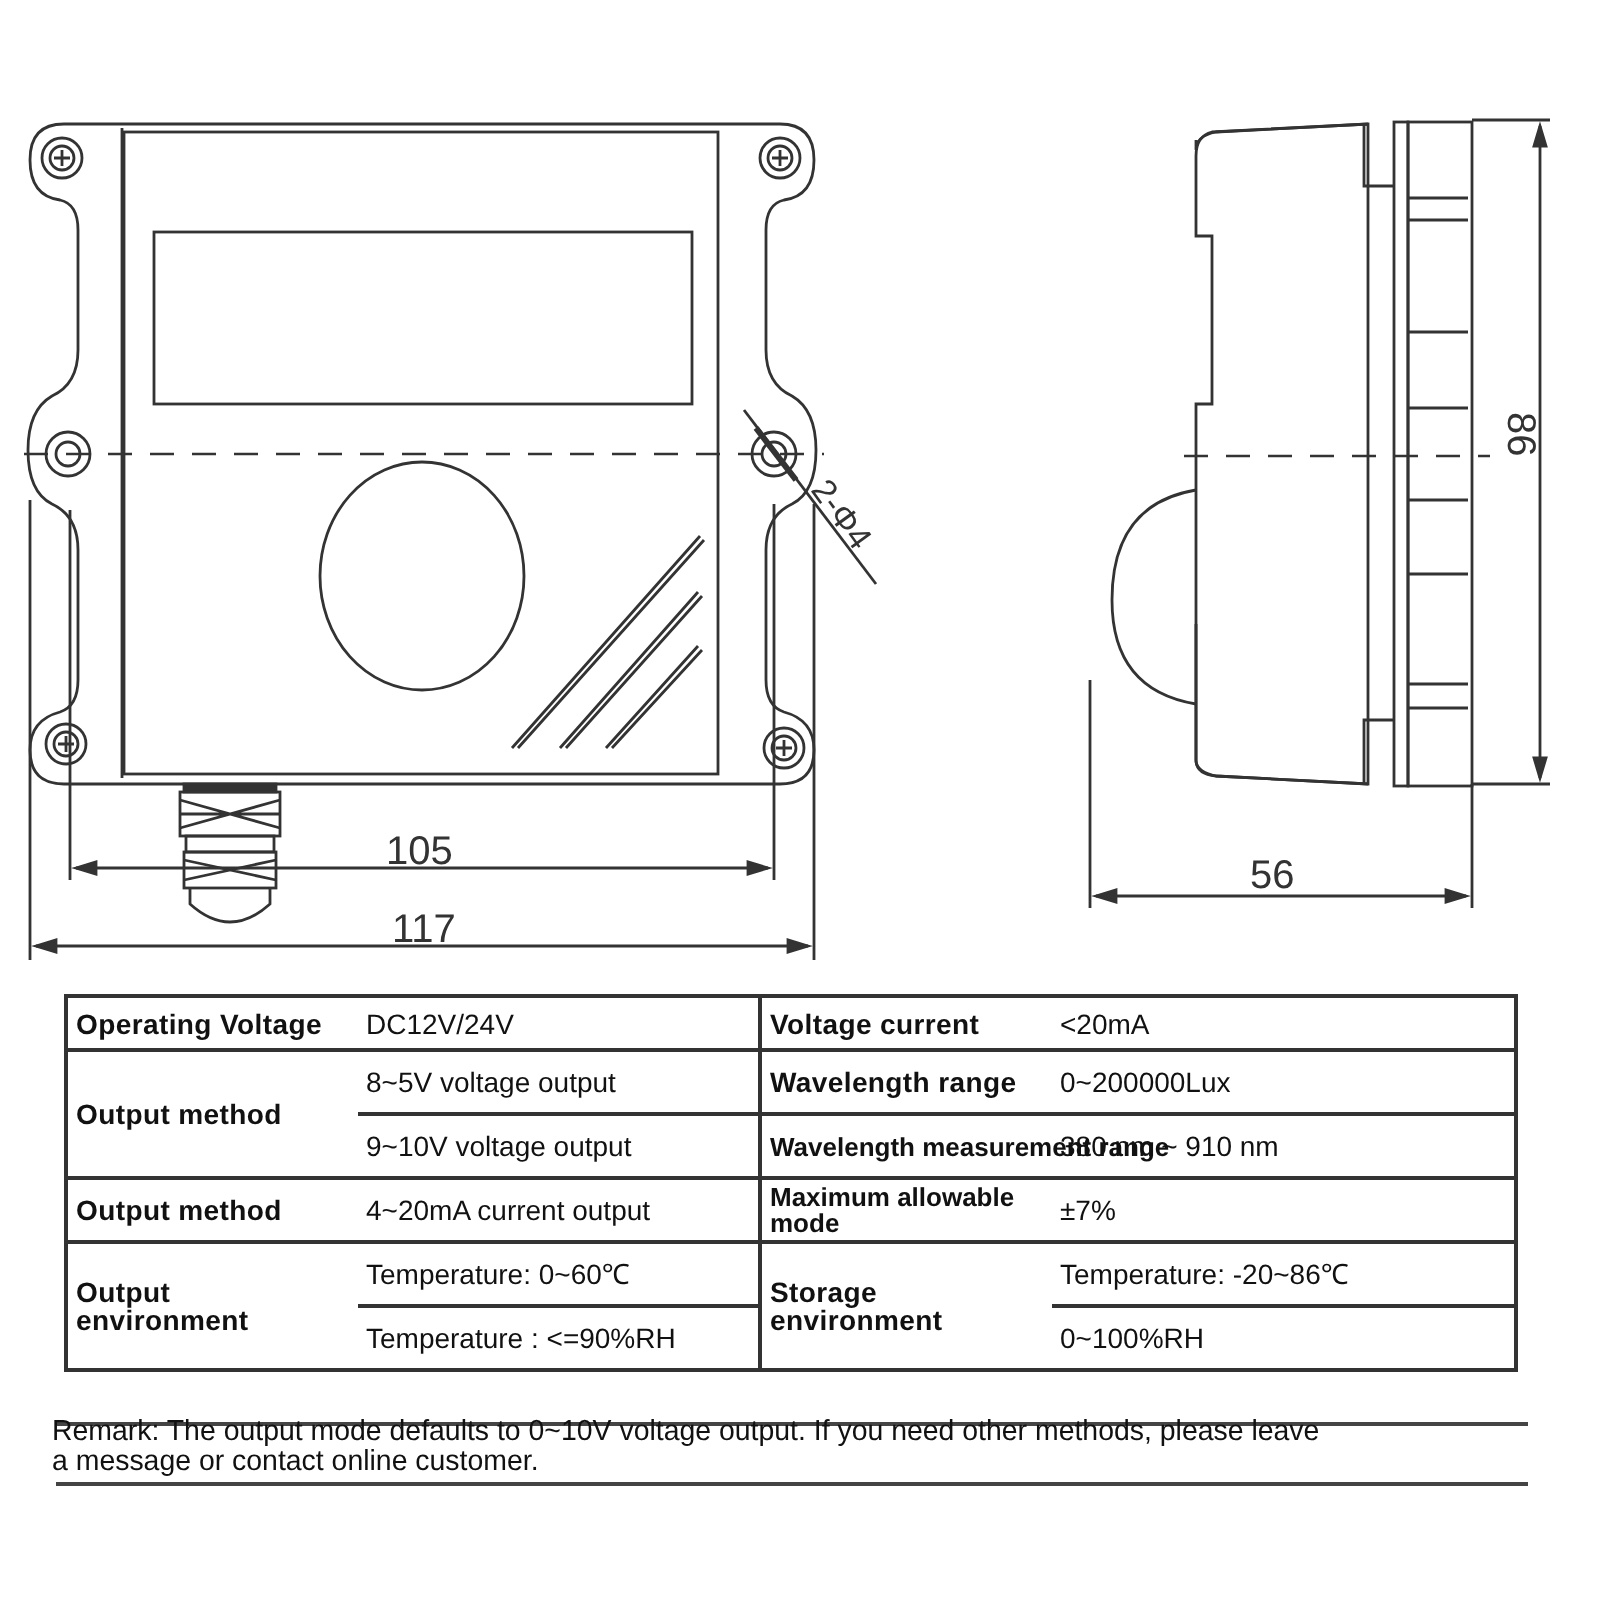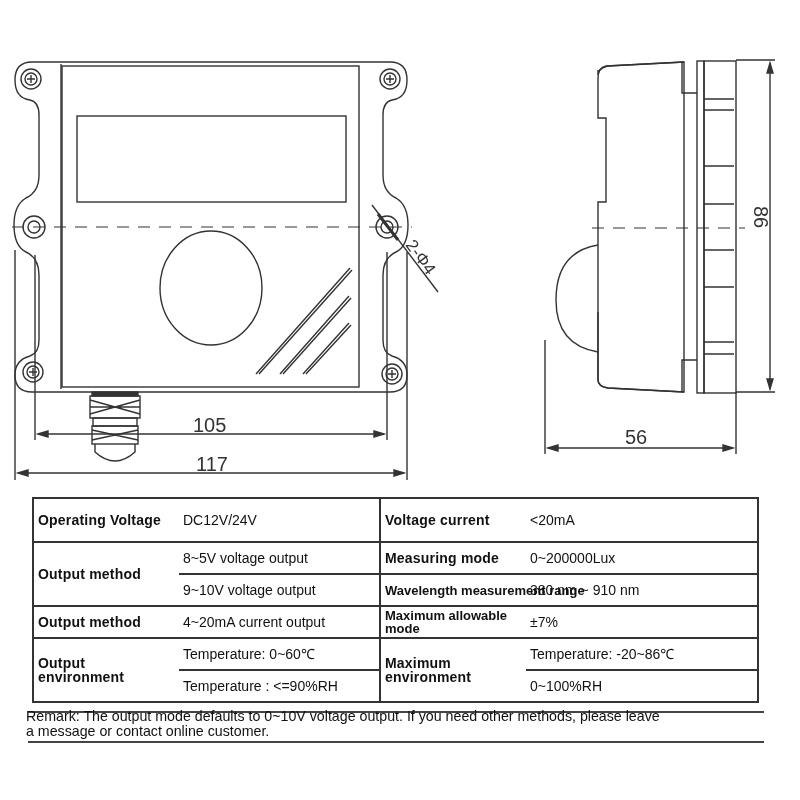--- a/index.html
+++ b/index.html
@@ -128,51 +128,51 @@
 
 <table id="spec-table">
   <colgroup>
     <col style="width:146px">
       <col style="width:201px">
       <col style="width:146px">
       <col style="width:232px">
   </colgroup>
 
   <tbody>
-      <tr style="height:44px">
+      <tr style="height:27px">
     <td class="lbl nob-r">Operating Voltage</td>
     <td class="val nob-l">DC12V/24V</td>
     <td class="lbl nob-r">Voltage current</td>
     <td class="val nob-l">&lt;20mA</td>
   </tr>
 
   <tr style="height:32px">
     <td class="lbl nob-r" rowspan="2">Output method</td>
     <td class="val nob-l">8~5V voltage output</td>
-    <td class="lbl nob-r">Measuring mode</td>
+    <td class="lbl nob-r">Wavelength range</td>
     <td class="val nob-l">0~200000Lux</td>
   </tr>
 
   <tr style="height:32px">
     <td class="val nob-l">9~10V voltage output</td>
     <td class="lbl-small nob-r" style="white-space:nowrap;overflow:visible">Wavelength measurement range</td>
     <td class="val nob-l">380 nm ~ 910 nm</td>
   </tr>
 
   <tr style="height:32px">
     <td class="lbl nob-r">Output method</td>
     <td class="val nob-l">4~20mA current output</td>
     <td class="lbl-small nob-r">Maximum allowable mode</td>
     <td class="val nob-l">±7%</td>
   </tr>
 
   <tr style="height:32px">
     <td class="lbl nob-r" rowspan="2">Output environment</td>
     <td class="val nob-l">Temperature: 0~60℃</td>
-    <td class="lbl nob-r" rowspan="2">Maximum environment</td>
+    <td class="lbl nob-r" rowspan="2">Storage environment</td>
     <td class="val nob-l">Temperature: -20~86℃</td>
   </tr>
   <tr style="height:32px">
     <td class="val nob-l">Temperature : &lt;=90%RH</td>
     <td class="val nob-l">0~100%RH</td>
   </tr>
 </tbody>
   </table>
 
 <div class="remark-line" style="top:711px"></div>

